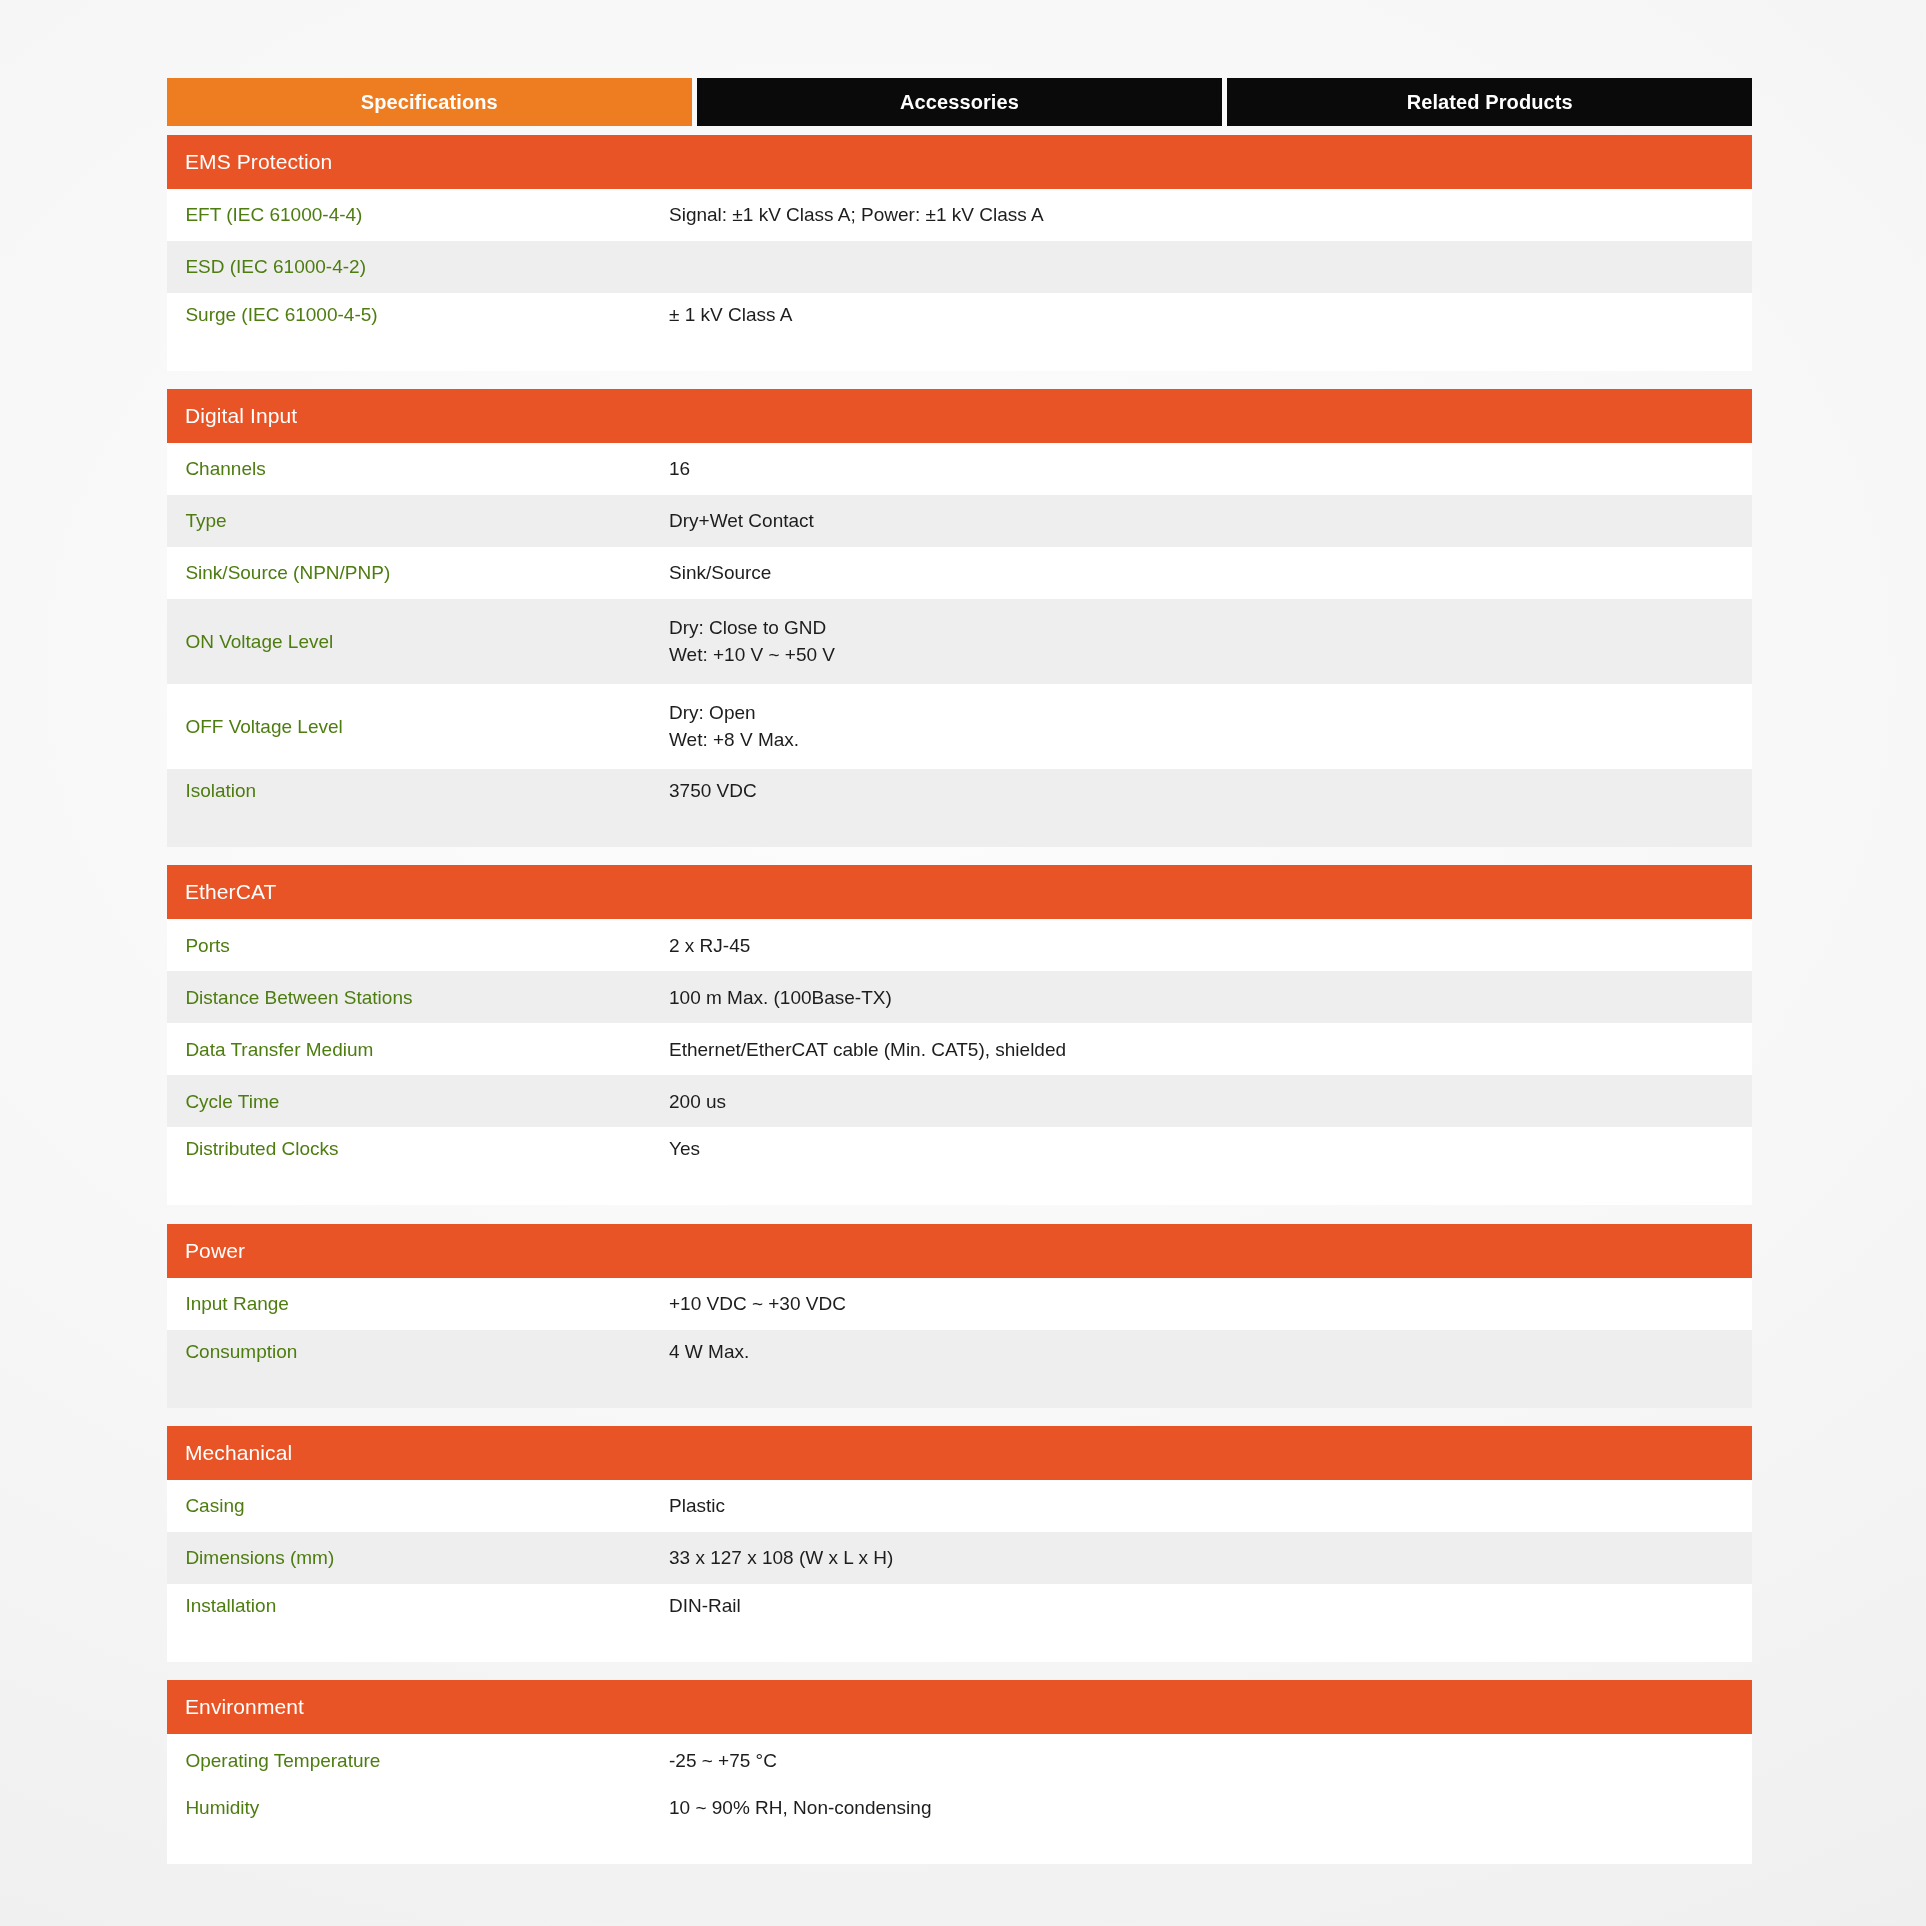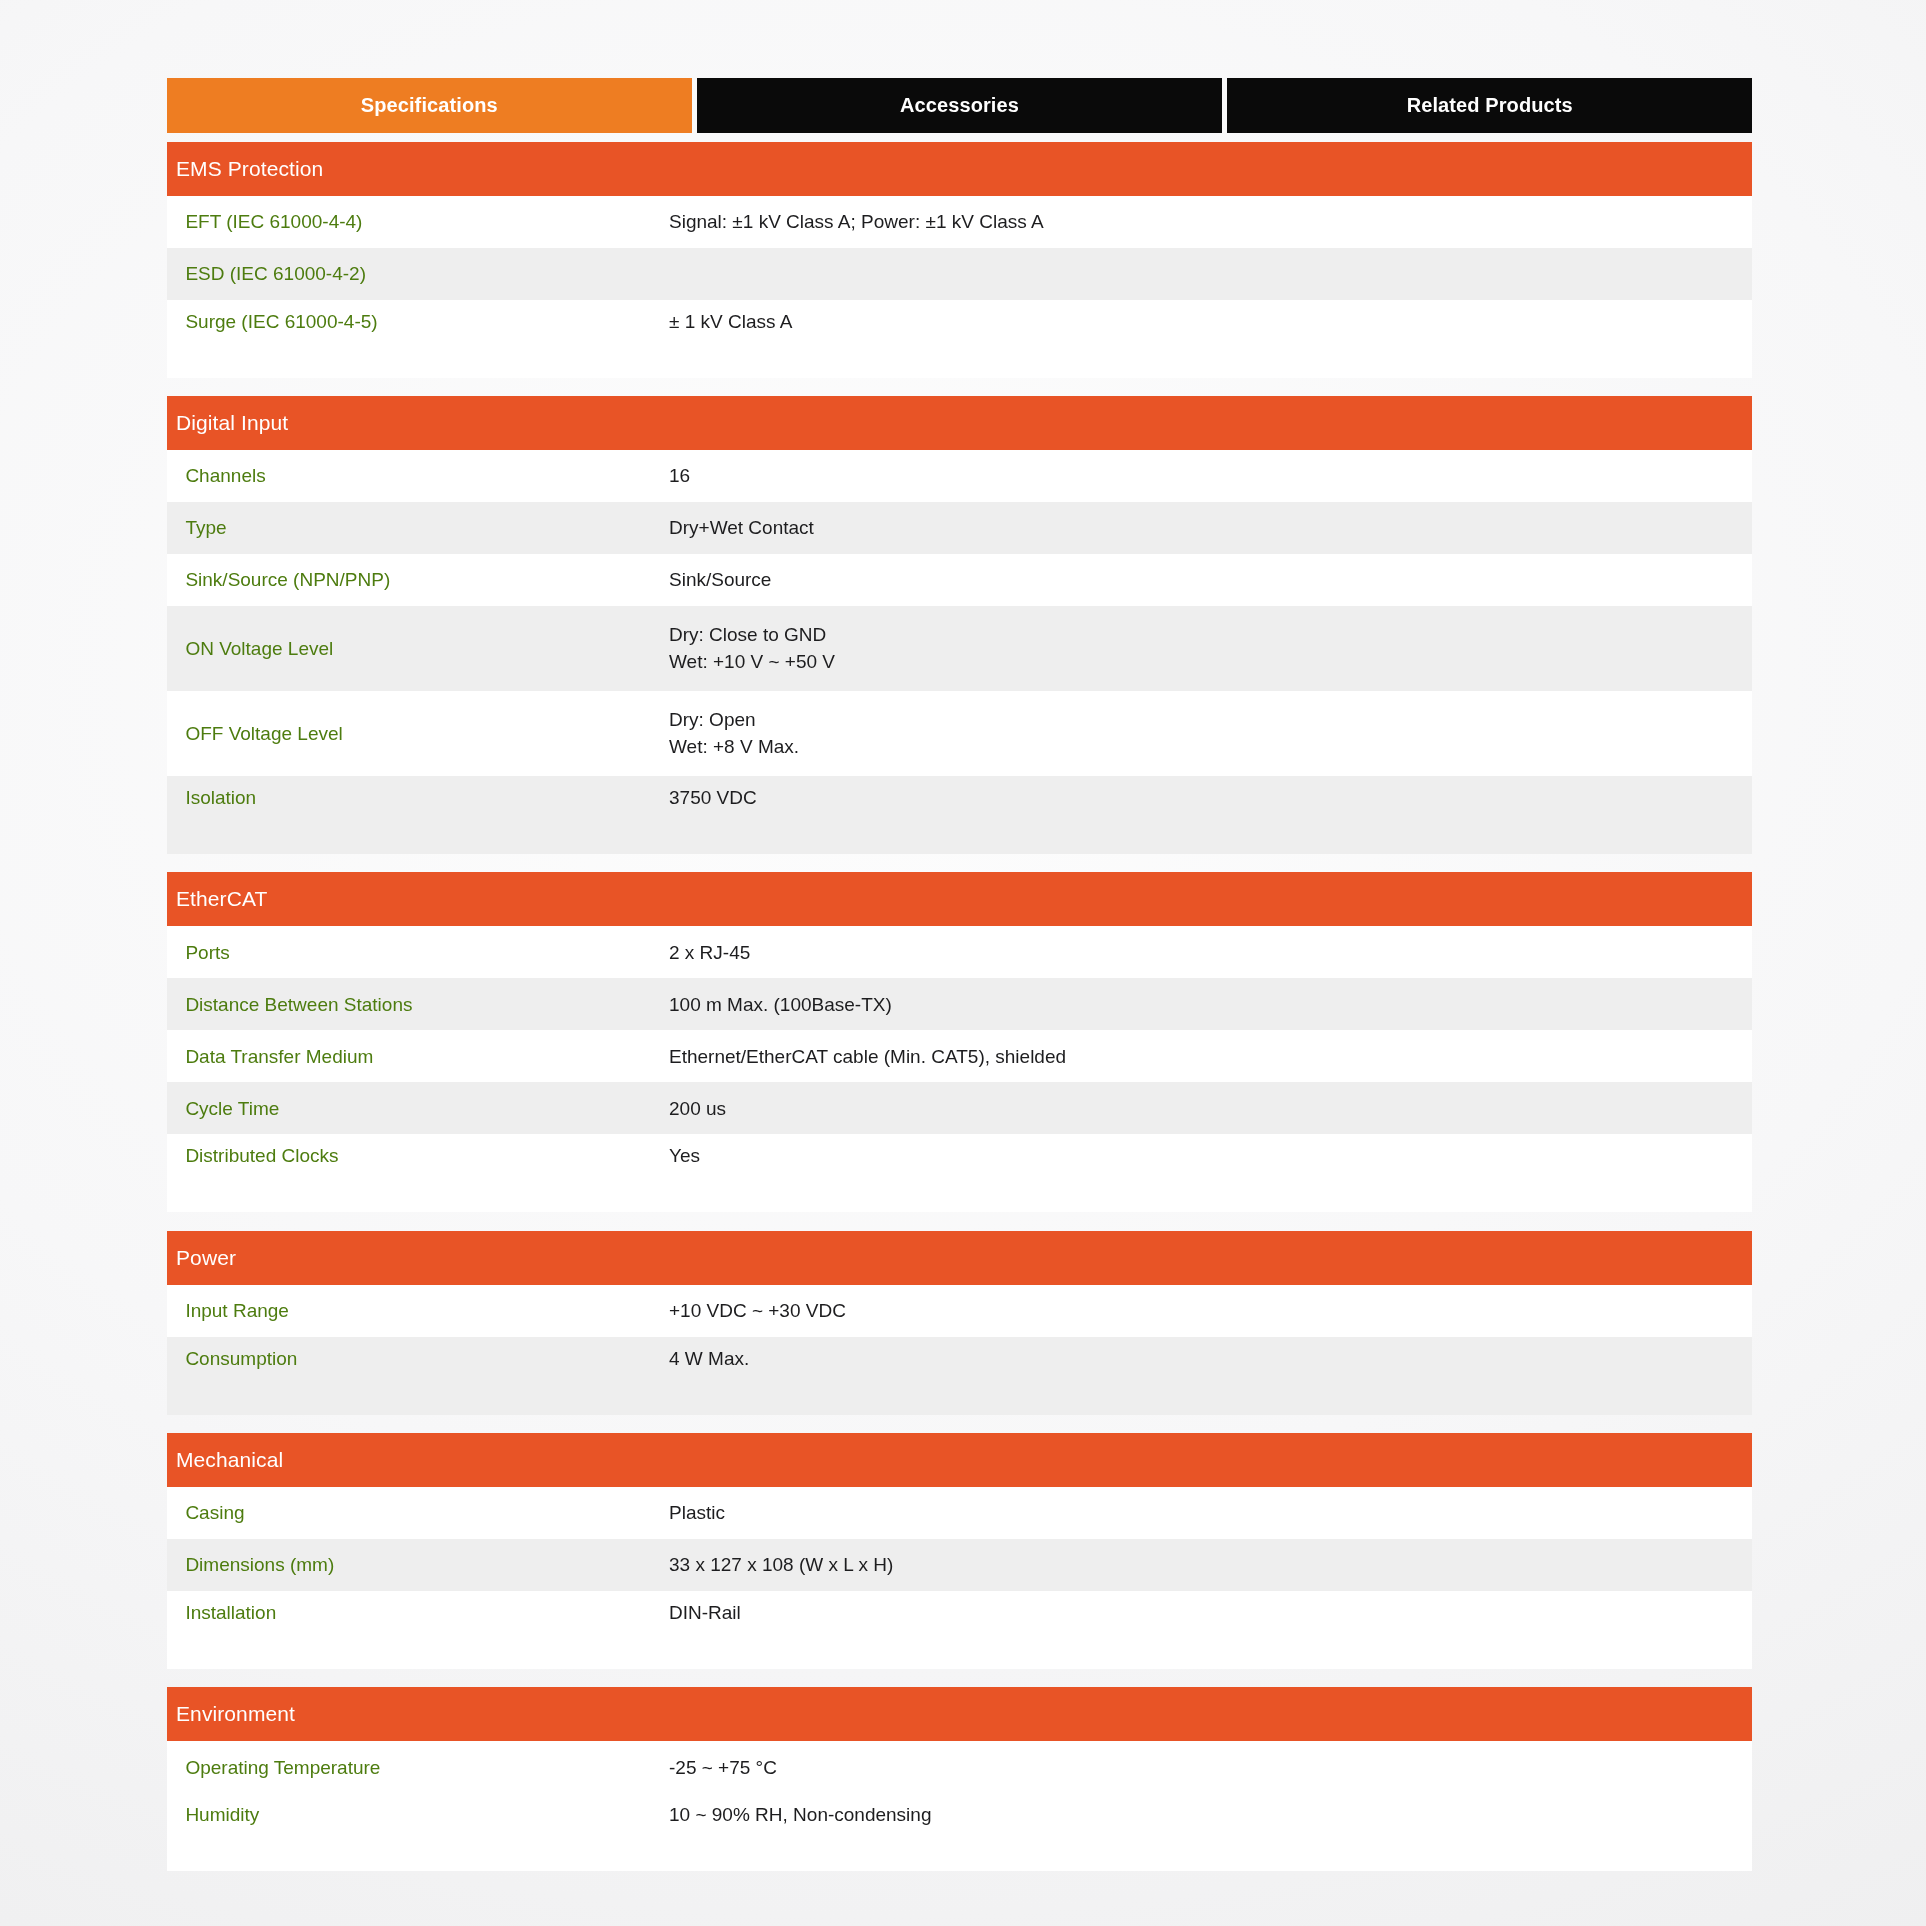--- a/index.html
+++ b/index.html
@@ -34,21 +34,21 @@
   .content {
     width: 1585px;
     margin: 0 auto;
     margin-left: 167px;
   }
 
   
   .tabbar {
     display: flex;
     gap: 5.7px;
-    height: 55px;
+    height: 48px;
     margin-bottom: 8.5px;
   }
   .tab {
     flex: 1 1 0;
     display: flex;
     align-items: center;
     justify-content: center;
     background: #0a0a0a;
     color: #ffffff;
     font-size: 20px;
@@ -68,21 +68,21 @@
     background: #ffffff;
   }
   .group-header {
     background: #e85426;
     color: #ffffff;
     font-size: 21px;
     font-weight: 500;
     height: 54px;
     display: flex;
     align-items: center;
-    padding-left: 9px;
+    padding-left: 18px;
     box-sizing: border-box;
     letter-spacing: 0.1px;
   }
   .rows {
     background: #ffffff;
   }
   .row {
     display: flex;
     align-items: center;
     min-height: 52px;

